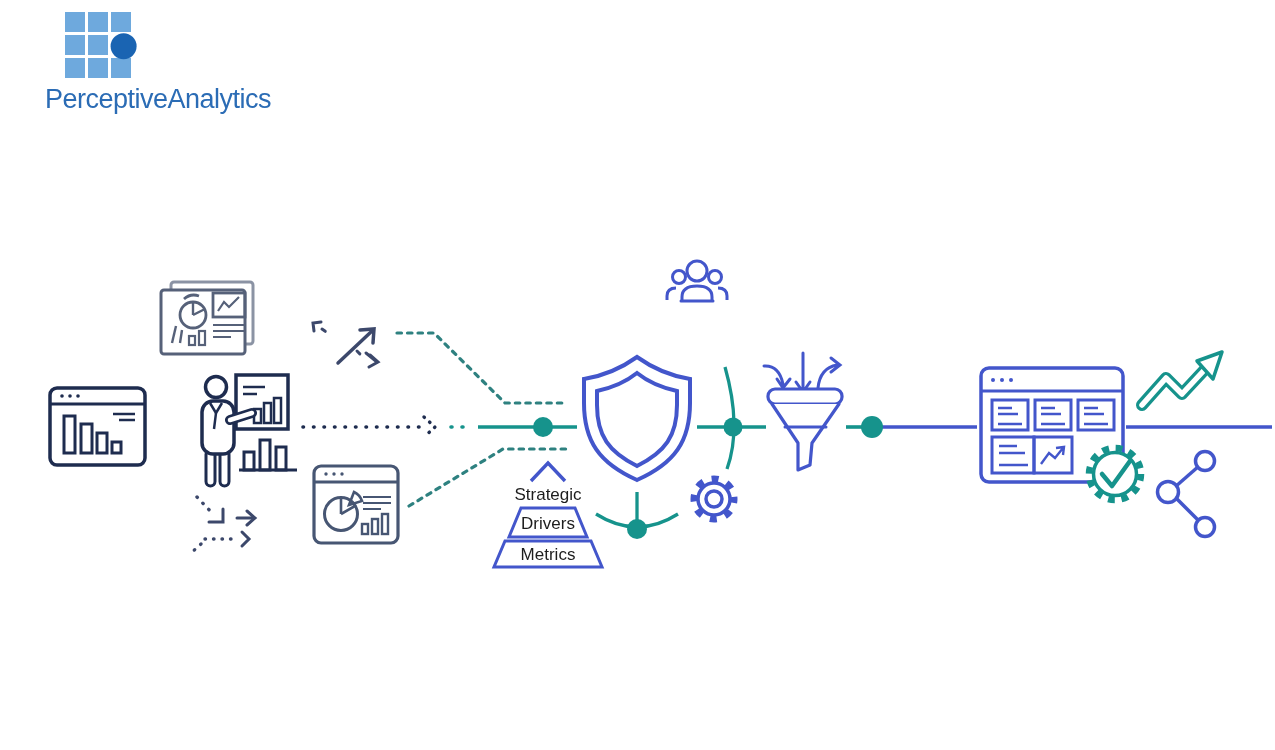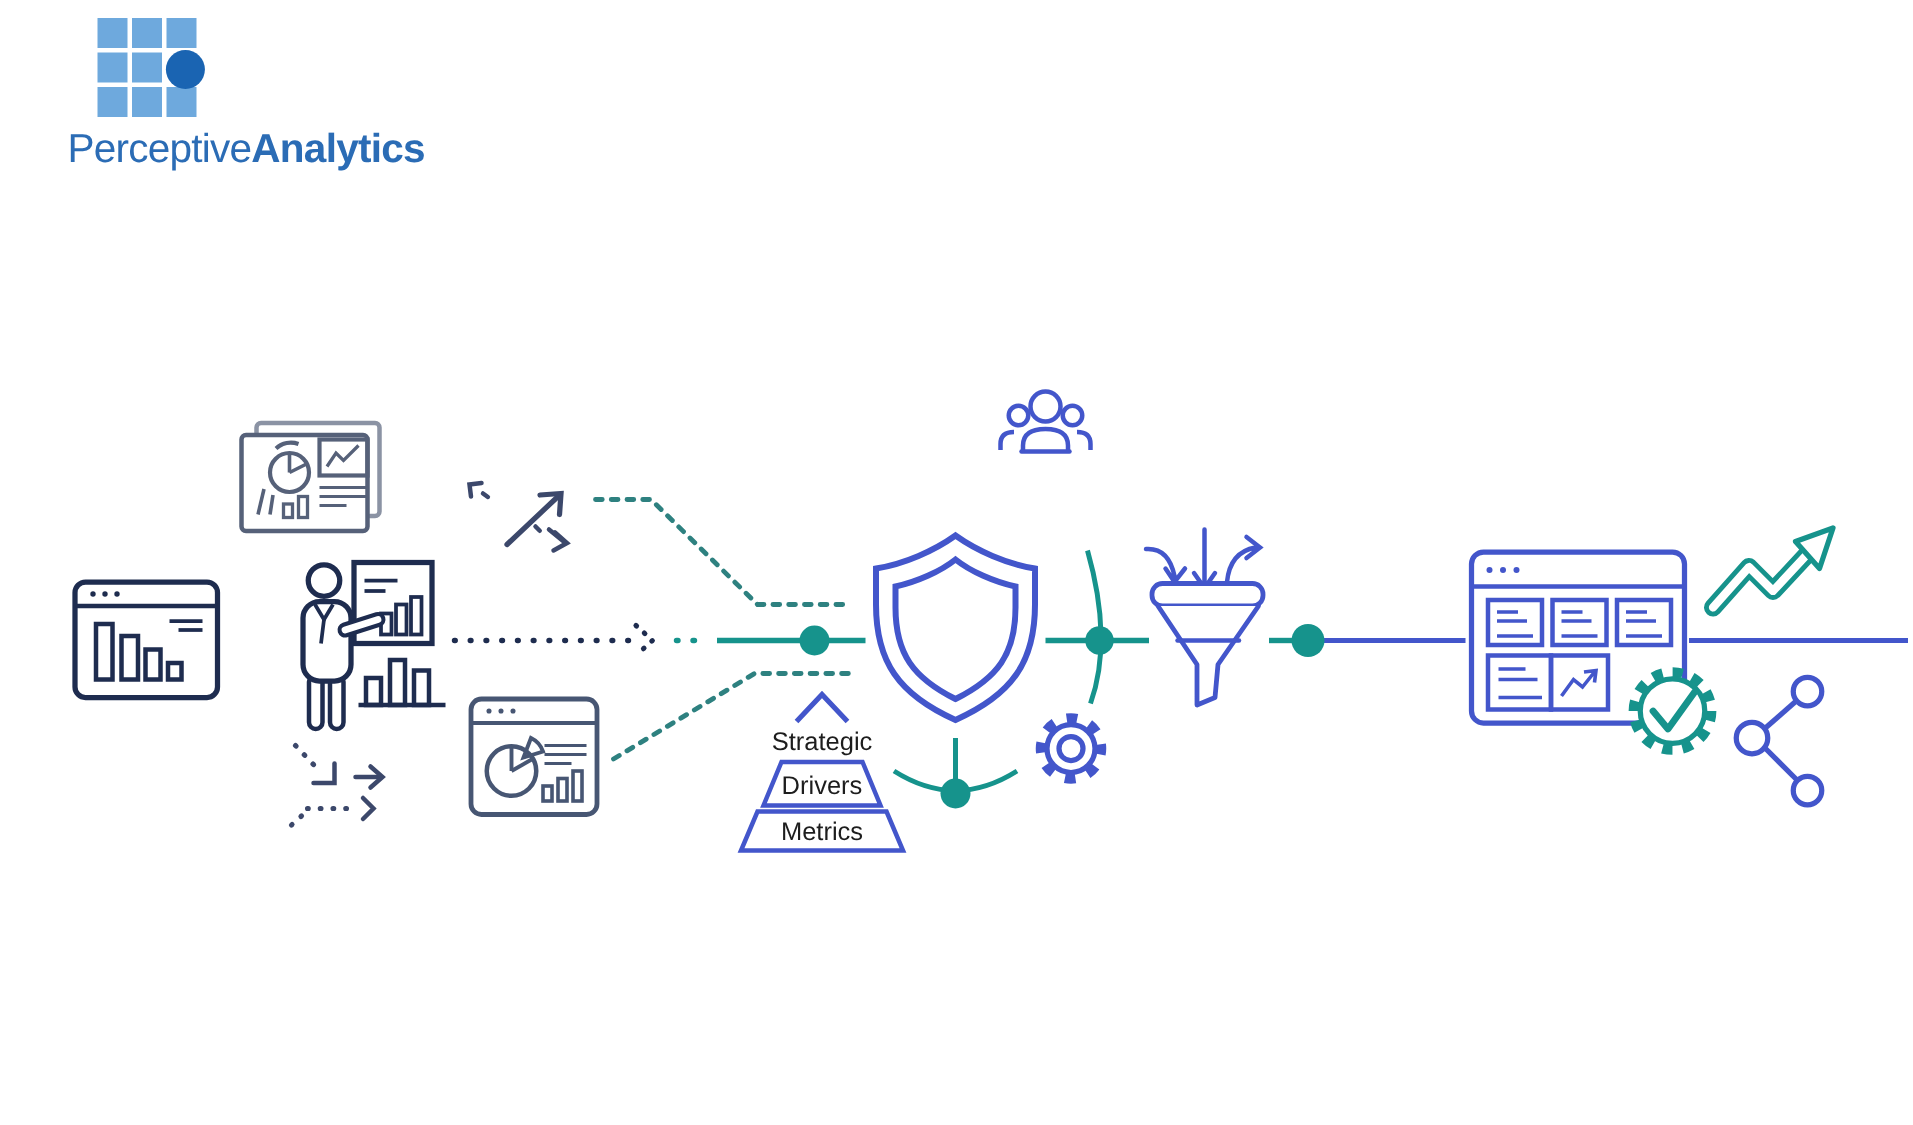--- a/index.html
+++ b/index.html
@@ -18,21 +18,21 @@
   }
   .logo-cell{background:#6ea9dd;}
   .logo-cell.dot{
     background:#1a64b2;border-radius:50%;
     transform:scale(1.3) translate(2px,1px);
   }
   .logo-text{
     margin-top:8px;font-size:27px;color:#2b6cb5;letter-spacing:-0.5px;
     white-space:nowrap;line-height:1;
   }
-  .logo-text .bold{font-weight:700;}
+  .logo-text .bold{font-weight:400;}
   
   text.pyr{
     font-family:"Liberation Sans",sans-serif;font-size:17px;fill:#1d1d1d;
     text-anchor:middle;
   }
 </style>
 </head>
 <body>
 
 <div class="stage">

